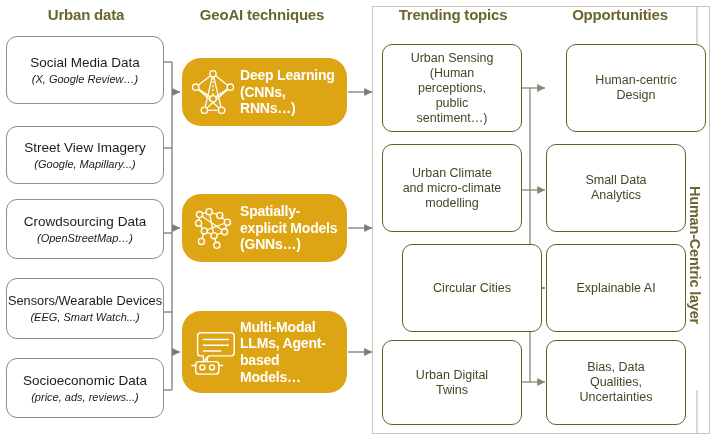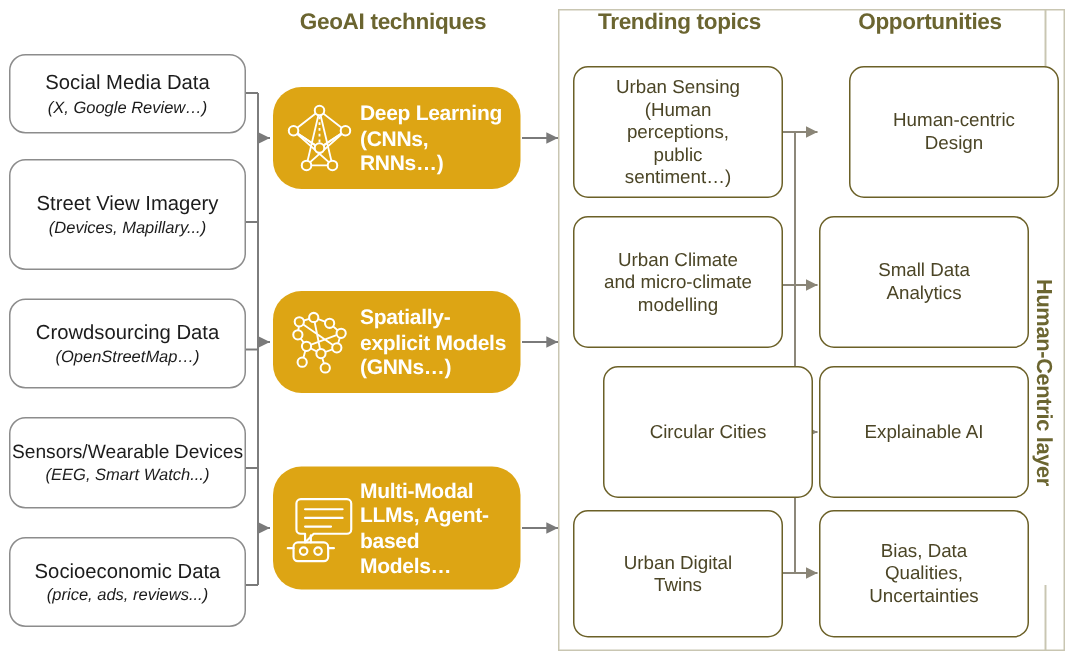--- a/index.html
+++ b/index.html
@@ -131,20 +131,21 @@
   }
 
   
   svg.conn{position:absolute;left:0;top:0;width:720px;height:444px;pointer-events:none;}
 </style>
 </head>
 <body>
 
 <div id="root">
 
+  <div class="col-head" id="head-urban">Urban data</div>
   <div class="col-head" id="head-geoai">GeoAI techniques</div>
   <div class="col-head" id="head-trend">Trending topics</div>
   <div class="col-head" id="head-opp">Opportunities</div>
 
   <div id="outer-panel"></div>
   <div id="side-label">
     <span>Human-Centric layer</span>
   </div>
 
   <svg class="conn">
@@ -192,27 +193,27 @@
       <path d="M534,288 L545,288"></path>
       <path d="M534,382 L545,382"></path>
     </g>
 
     <g stroke="#c9c6b2" stroke-width="1.3" fill="none">
       <path d="M697,6 L697,120"></path>
       <path d="M697,390 L697,434"></path>
     </g>
   </svg>
 
-  <div class="data-box" style="top:36px;height:53px;">
+  <div class="data-box" style="top:36px;height:68px;">
     <div class="data-title">Social Media Data</div>
     <div class="data-sub">(X, Google Review…)</div>
   </div>
-  <div class="data-box" style="top:106px;height:74px;">
+  <div class="data-box" style="top:126px;height:58px;">
     <div class="data-title">Street View Imagery</div>
-    <div class="data-sub">(Devices, Mapillary...)</div>
+    <div class="data-sub">(Google, Mapillary...)</div>
   </div>
   <div class="data-box" style="top:199px;height:60px;">
     <div class="data-title">Crowdsourcing Data</div>
     <div class="data-sub">(OpenStreetMap…)</div>
   </div>
   <div class="data-box" style="top:278px;height:61px;">
     <div class="data-title" style="font-size:12.8px;text-align:center;">Sensors/Wearable Devices</div>
     <div class="data-sub">(EEG, Smart Watch...)</div>
   </div>
   <div class="data-box" style="top:358px;height:60px;">

